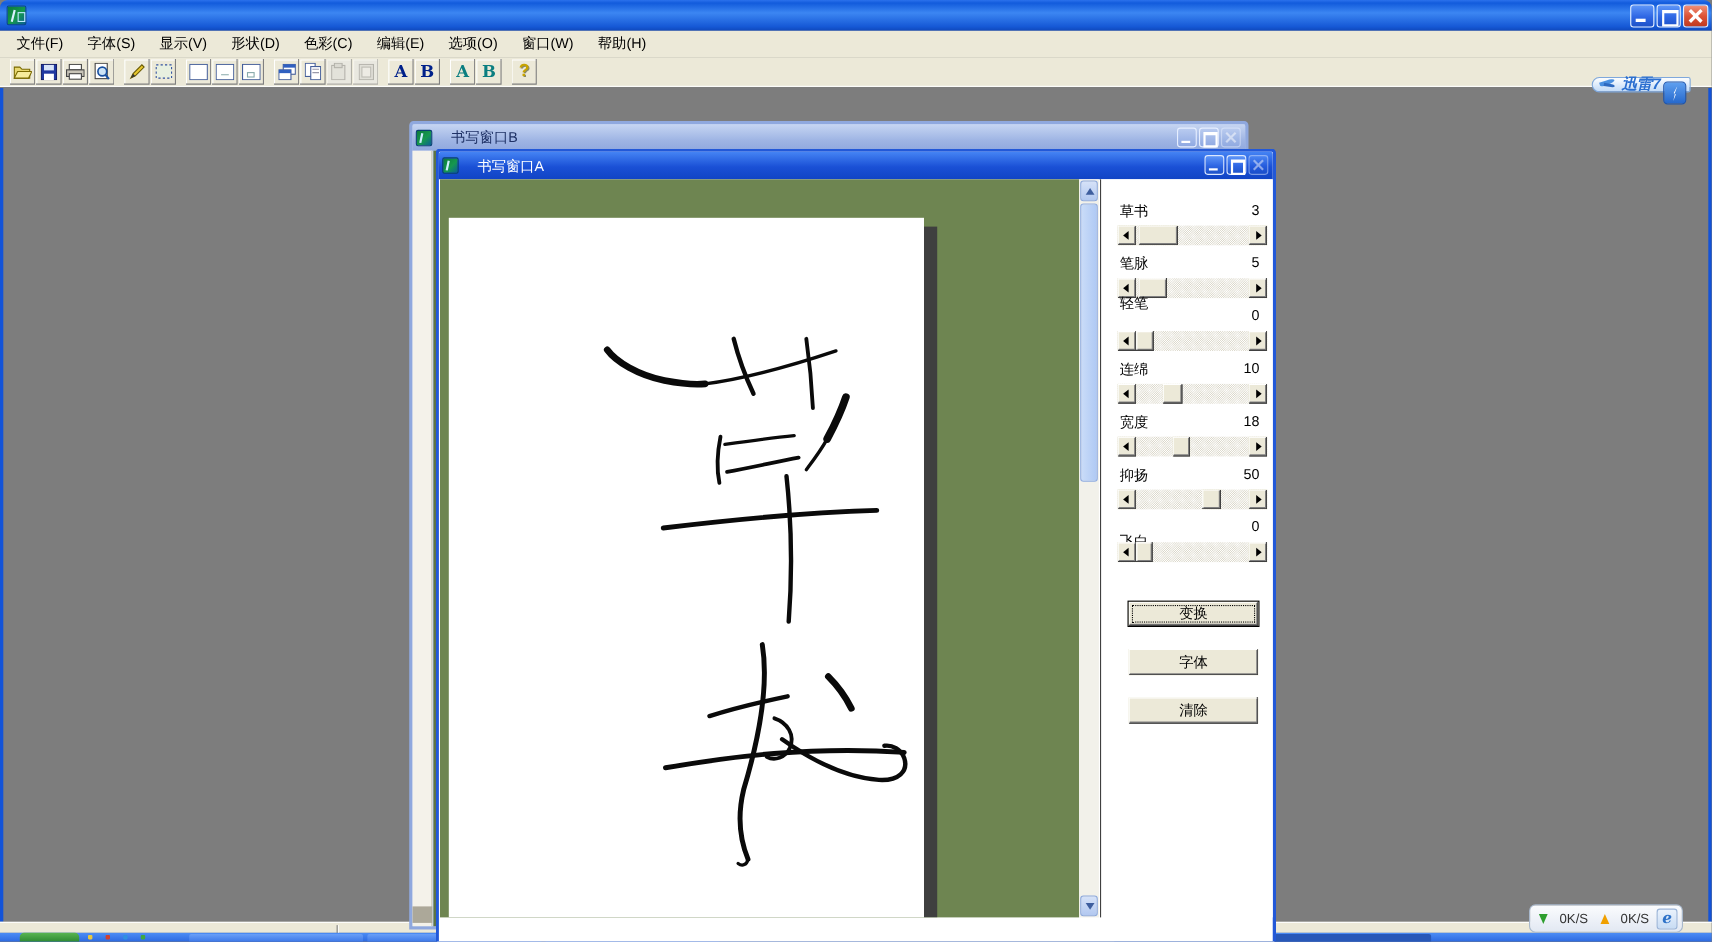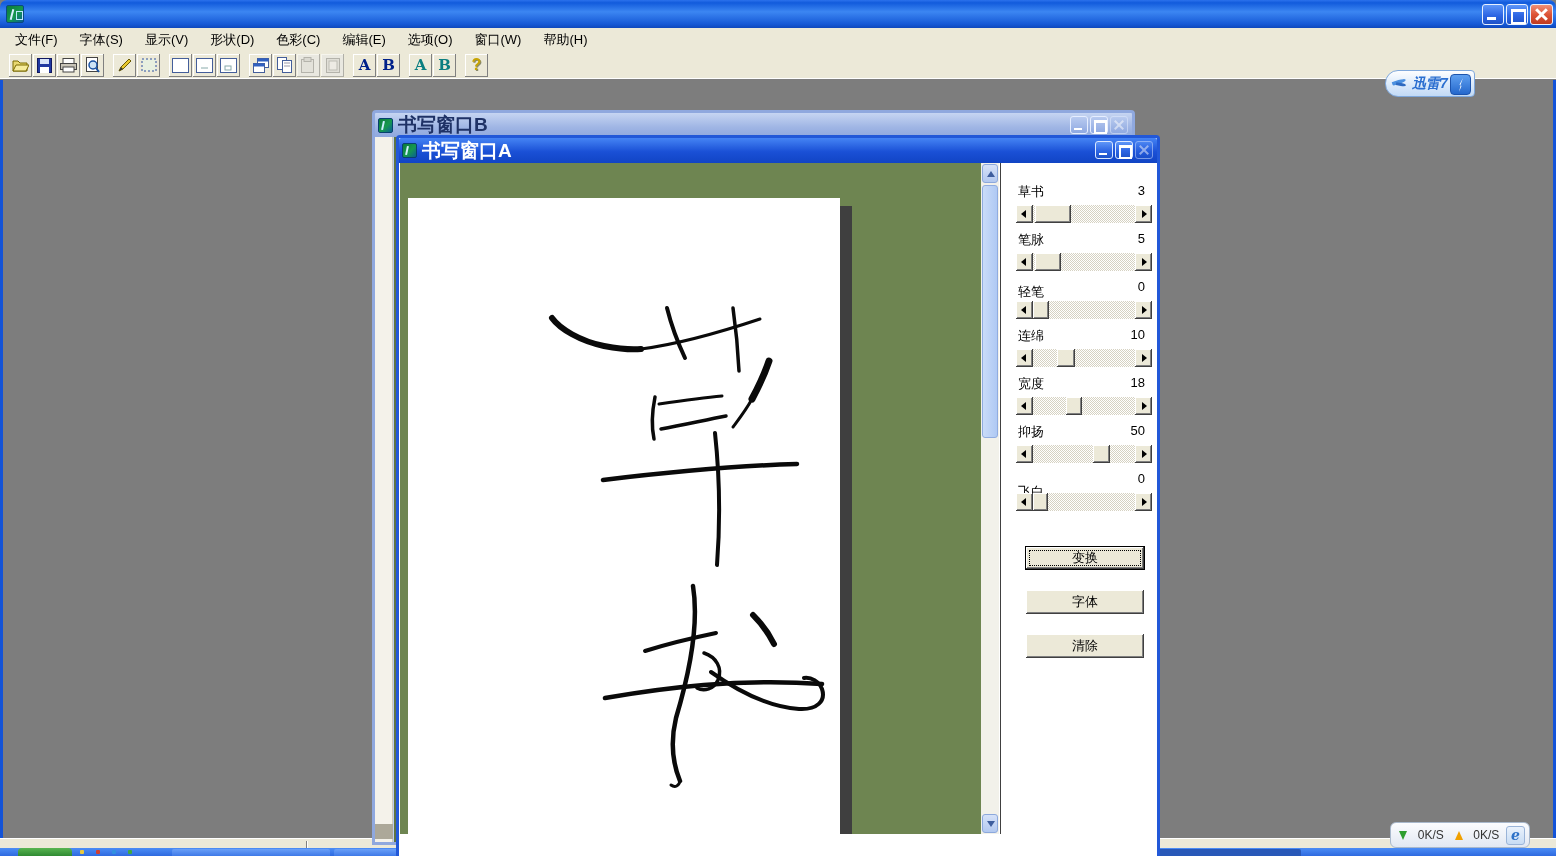--- a/index.html
+++ b/index.html
@@ -66,21 +66,21 @@
   
   .child { position:absolute; border-radius:4px 4px 0 0; }
   #winB { left:372px; top:110px; width:763px; height:735px; background:#BDCDEE;
     border:3px solid #8FA8DE; z-index:10; }
   #winA { left:396px; top:135px; width:764px; height:721px;
     border:3px solid #2258D8; border-bottom:none; z-index:20; background:#fff; }
   .ctitle { position:absolute; left:0; top:0; right:0; height:24px; display:flex;
     align-items:center; padding-left:3px; border-radius:2px 2px 0 0; }
   #winB .ctitle { background:linear-gradient(180deg,#C6D5F2,#9FB5E4 60%,#8FA8DE); }
   #winA .ctitle { height:25px; background:linear-gradient(180deg,#4584F4,#1A50D6 55%,#1144C4); }
-  .ctitle .txt { font-size:19px; font-weight:bold; margin-left:5px; }
+  .ctitle .txt { font-size:13px; font-weight:normal; margin-left:17px; }
   #winB .ctitle .txt { color:#1F3266; }
   #winA .ctitle .txt { color:#FFFFFF; }
   .cicon { width:15px; height:15px; border-radius:2px; position:relative;
     background:linear-gradient(135deg,#0C7A3C,#16984E 55%,#0A5F96); border:1px solid #08406E; }
   .cicon::after { content:""; position:absolute; left:3px; top:2px; width:2px; height:9px;
     background:#CFEFFF; transform:rotate(12deg); }
   .cbtns { position:absolute; right:4px; top:3px; display:flex; gap:2px; }
   .cbtn { width:18px; height:18px; border-radius:3px; border:1px solid #DCE8FF; position:relative;
     background:linear-gradient(180deg,#5E96F8,#2E66E4 55%,#1E52C8); }
   #winB .cbtn { background:linear-gradient(180deg,#B9CBF0,#8FA9E2); border-color:#E6EEFF; }
@@ -133,21 +133,21 @@
   .sarrow.r .t { left:7px; border-left:5px solid #000; }
   .sthumb { position:absolute; top:0; height:18px; background:#ECE9D8;
     box-shadow: inset -1px -1px 0 #404040, inset 1px 1px 0 #FFFFFF, inset -2px -2px 0 #808080; }
   .pbtn { position:absolute; left:25px; width:118px; background:#ECE9D8; font-size:13px; color:#000;
     display:flex; align-items:center; justify-content:center;
     box-shadow: inset -1px -1px 0 #404040, inset 1px 1px 0 #FFFFFF, inset -2px -2px 0 #808080; }
   .pbtn.focused { outline:1px dotted #000; outline-offset:-4px; box-shadow:0 0 0 1px #000,
     inset -1px -1px 0 #404040, inset 1px 1px 0 #FFFFFF, inset -2px -2px 0 #808080; }
 
   
-  #thunder { left:1385px; top:70px; width:90px; height:27px; z-index:50;
+  #thunder { left:1447px; top:70px; width:90px; height:14px; z-index:50;
     background:linear-gradient(180deg,#FDFEFF,#D8E8FA 60%,#C2DAF6); border:1px solid #7FA8DC;
     border-radius:13px 4px 4px 13px; display:flex; align-items:center; padding-left:6px; }
   #thunder .bird { width:16px; height:12px; position:relative; }
   #thunder .bird::before { content:""; position:absolute; left:0; top:2px; width:14px; height:4px;
     background:#4A90E0; border-radius:0 60% 60% 40%; transform:rotate(-18deg); }
   #thunder .bird::after { content:""; position:absolute; left:4px; top:5px; width:10px; height:3px;
     background:#2E6AC0; border-radius:0 60% 60% 0; transform:rotate(10deg); }
   #thunder .tname { font-size:14px; font-weight:bold; color:#2B6FD0; margin-left:4px; font-style:italic; }
   #thunder .bolt { position:absolute; right:3px; top:3px; width:21px; height:21px; border-radius:4px;
     background:linear-gradient(180deg,#5FA0F0,#2568CC); border:1px solid #1D54AC; }
@@ -388,21 +388,21 @@
     <div class="pslider" style="top:90px">
       <span class="sarrow l">
           <span class="t"></span>
         </span>
       <span class="sthumb" style="width: 26px; left: 19.28px;"></span>
       <span class="sarrow r">
           <span class="t"></span>
         </span>
     </div>
 
-    <span class="plabel" style="top:120px">轻笔</span>
+    <span class="plabel" style="top:104px">轻笔</span>
     <span class="pvalue" style="top:116px">0</span>
     <div class="pslider" style="top:138px">
       <span class="sarrow l">
           <span class="t"></span>
         </span>
       <span class="sthumb" style="width: 16px; left: 17px;"></span>
       <span class="sarrow r">
           <span class="t"></span>
         </span>
     </div>

